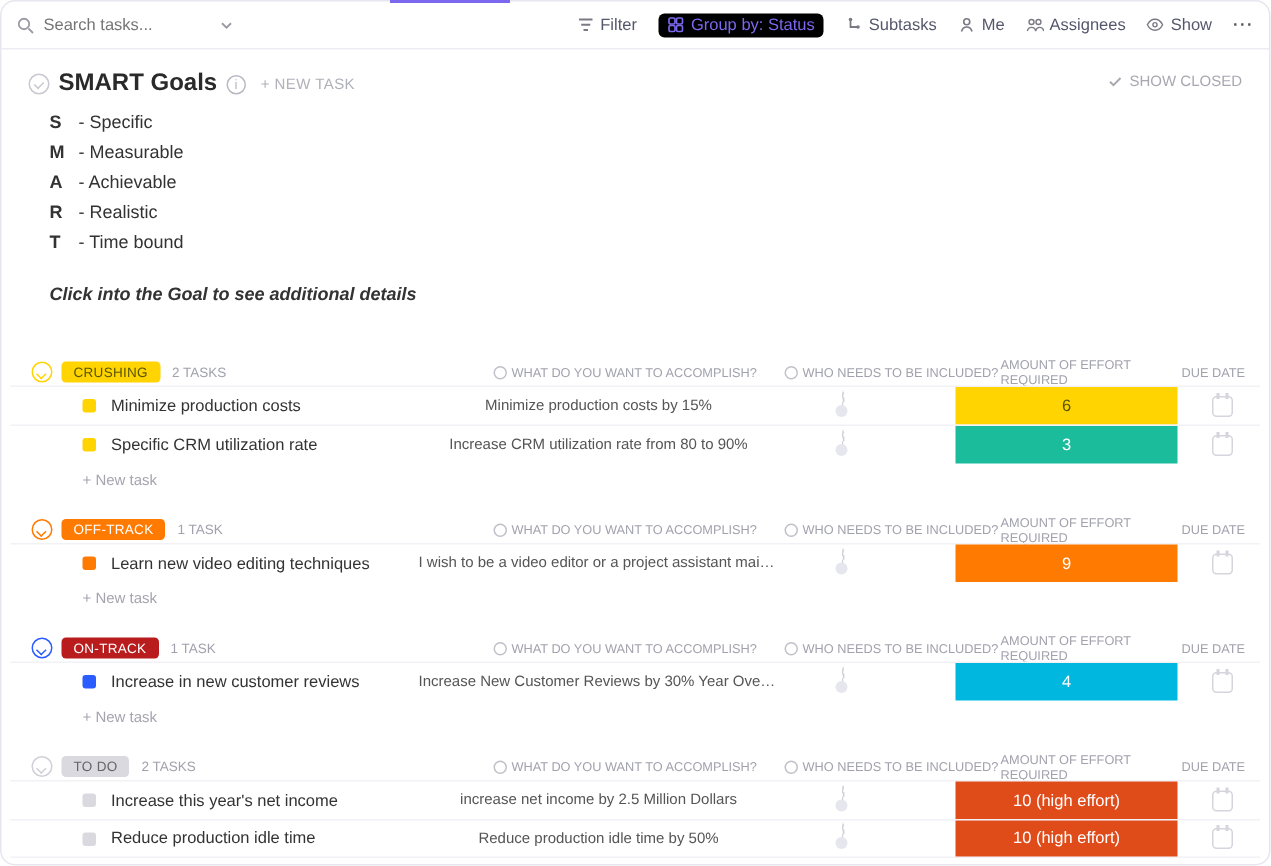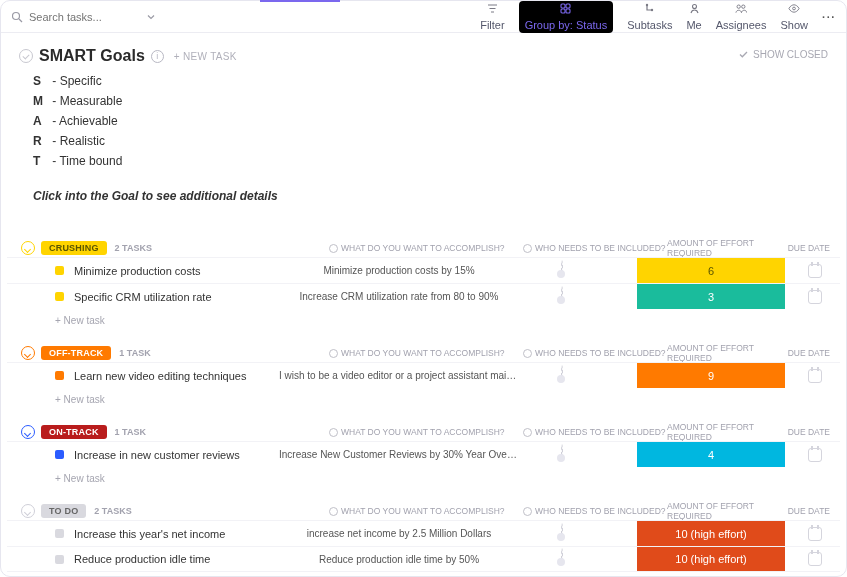--- a/index.html
+++ b/index.html
@@ -6,21 +6,21 @@
   html, body { width: 847px; height: 577px; overflow: hidden; }
   body { font-family: -apple-system, BlinkMacSystemFont, "Segoe UI", Helvetica, Arial, sans-serif; font-size: 12px; color: #333; background: #fff; border: 1px solid #e6e6ef; border-radius: 10px; }
 
   .top-accent { position: absolute; top: 0; left: 260px; width: 80px; height: 2px; background: #7b68ee; }
 
   
   .toolbar { height: 32px; border-bottom: 1px solid #ececf2; display: flex; align-items: center; padding: 0 10px; gap: 8px; font-size: 11px; color: #555; }
   .search-wrap { display: flex; align-items: flex-end; gap: 6px; flex: 0 0 155px; }
   .search-input { border: none; outline: none; font-size: 11px; color: #888; width: 110px; background: transparent; }
   .tool-right { margin-left: auto; display: flex; align-items: center; gap: 14px; }
-  .tool-btn { display: flex; align-items: center; gap: 4px; cursor: pointer; color: #54576b; flex-direction: column; }
+  .tool-btn { display: flex; align-items: center; gap: 4px; cursor: pointer; color: #54576b; }
   .tool-btn.active { color: #7b68ee; background: #000000; padding: 2px 6px; border-radius: 4px; }
   .icn { width: 12px; height: 12px; display: inline-flex; align-items: center; justify-content: center; }
   .dots { font-weight: bold; letter-spacing: 1px; }
 
   
   .header { padding: 14px 18px 8px 18px; position: relative; }
   .title-row { display: flex; align-items: center; gap: 6px; }
   .title-check { width:14px; height:14px; border:1.5px solid #c8c8d0; border-radius:50%; position: relative; }
   .title-check::after { content:""; position:absolute; left:3px; top:4px; width:5px; height:3px; border-left:1.5px solid #c8c8d0; border-bottom:1.5px solid #c8c8d0; transform:rotate(-45deg); }
   .title-text { font-size: 16px; font-weight: 700; color: #2a2a2a; }
@@ -31,22 +31,22 @@
   .smart-list { padding: 6px 0 0 14px; font-size: 12px; line-height: 20px; }
   .smart-list b { display:inline-block; width:16px; }
   .click-hint { font-style: italic; font-weight: 600; font-size: 12px; padding: 18px 0 0 14px; }
 
   
   .groups { padding: 28px 6px 0 6px; }
   .group { margin-bottom: 18px; }
   .grp-head { display:flex; align-items:center; font-size:9px; color:#a2a2ae; position:relative; height:18px; padding-left:14px; }
   .grp-toggle { width:14px; height:14px; border:1.5px solid; border-radius:50%; margin-right:6px; cursor:pointer; position:relative; }
   .grp-toggle::after { content:""; position:absolute; left:3px; top:5px; width:4px; height:4px; border-right:1.5px solid; border-bottom:1.5px solid; transform: rotate(45deg); border-color:inherit; }
-  .grp-pill { padding:2px 8px; border-radius:3px; font-size:9px; font-weight:700; color:#fff; letter-spacing:.2px; }
-  .grp-count { margin-left:8px; font-size:9px; color:#a2a2ae;font-weight:bold; }
+  .grp-pill { padding:2px 8px; border-radius:3px; font-size:9px; font-weight:400; color:#fff; letter-spacing:.2px; }
+  .grp-count { margin-left:8px; font-size:9px; color:#a2a2ae; }
   .col-hdr { position:absolute; font-size:8.5px; color:#a2a2ae; text-transform:uppercase; display:flex; align-items:center; gap:3px; }
   .col-hdr .gear { width:9px; height:9px; border:1px solid #c0c0c8; border-radius:50%; position:relative; }
   .col1 { left:322px; } .col2 { left:516px; } .col3 { left:660px; width:130px; justify-content:center; } .col4 { right:10px; }
 
   .task-row { display:flex; align-items:center; height:26px; border-top:1px solid #f2f2f6; position:relative; }
   .task-row:last-of-type { border-bottom:1px solid #f2f2f6; }
   .row-pad { width:48px; }
   .status-sq { width:9px; height:9px; border-radius:2px; margin-right:10px; }
   .task-name { font-size:11px; color:#333; }
   .accomplish { position:absolute; left:272px; width:240px; text-align:center; font-size:10px; color:#555; white-space:nowrap; overflow:hidden; text-overflow:ellipsis; }

